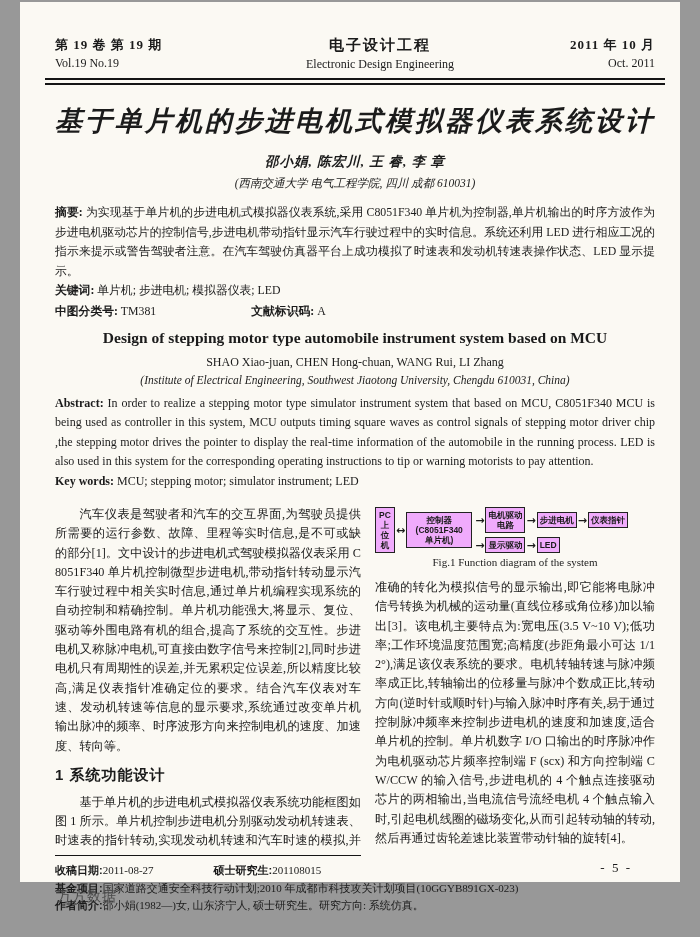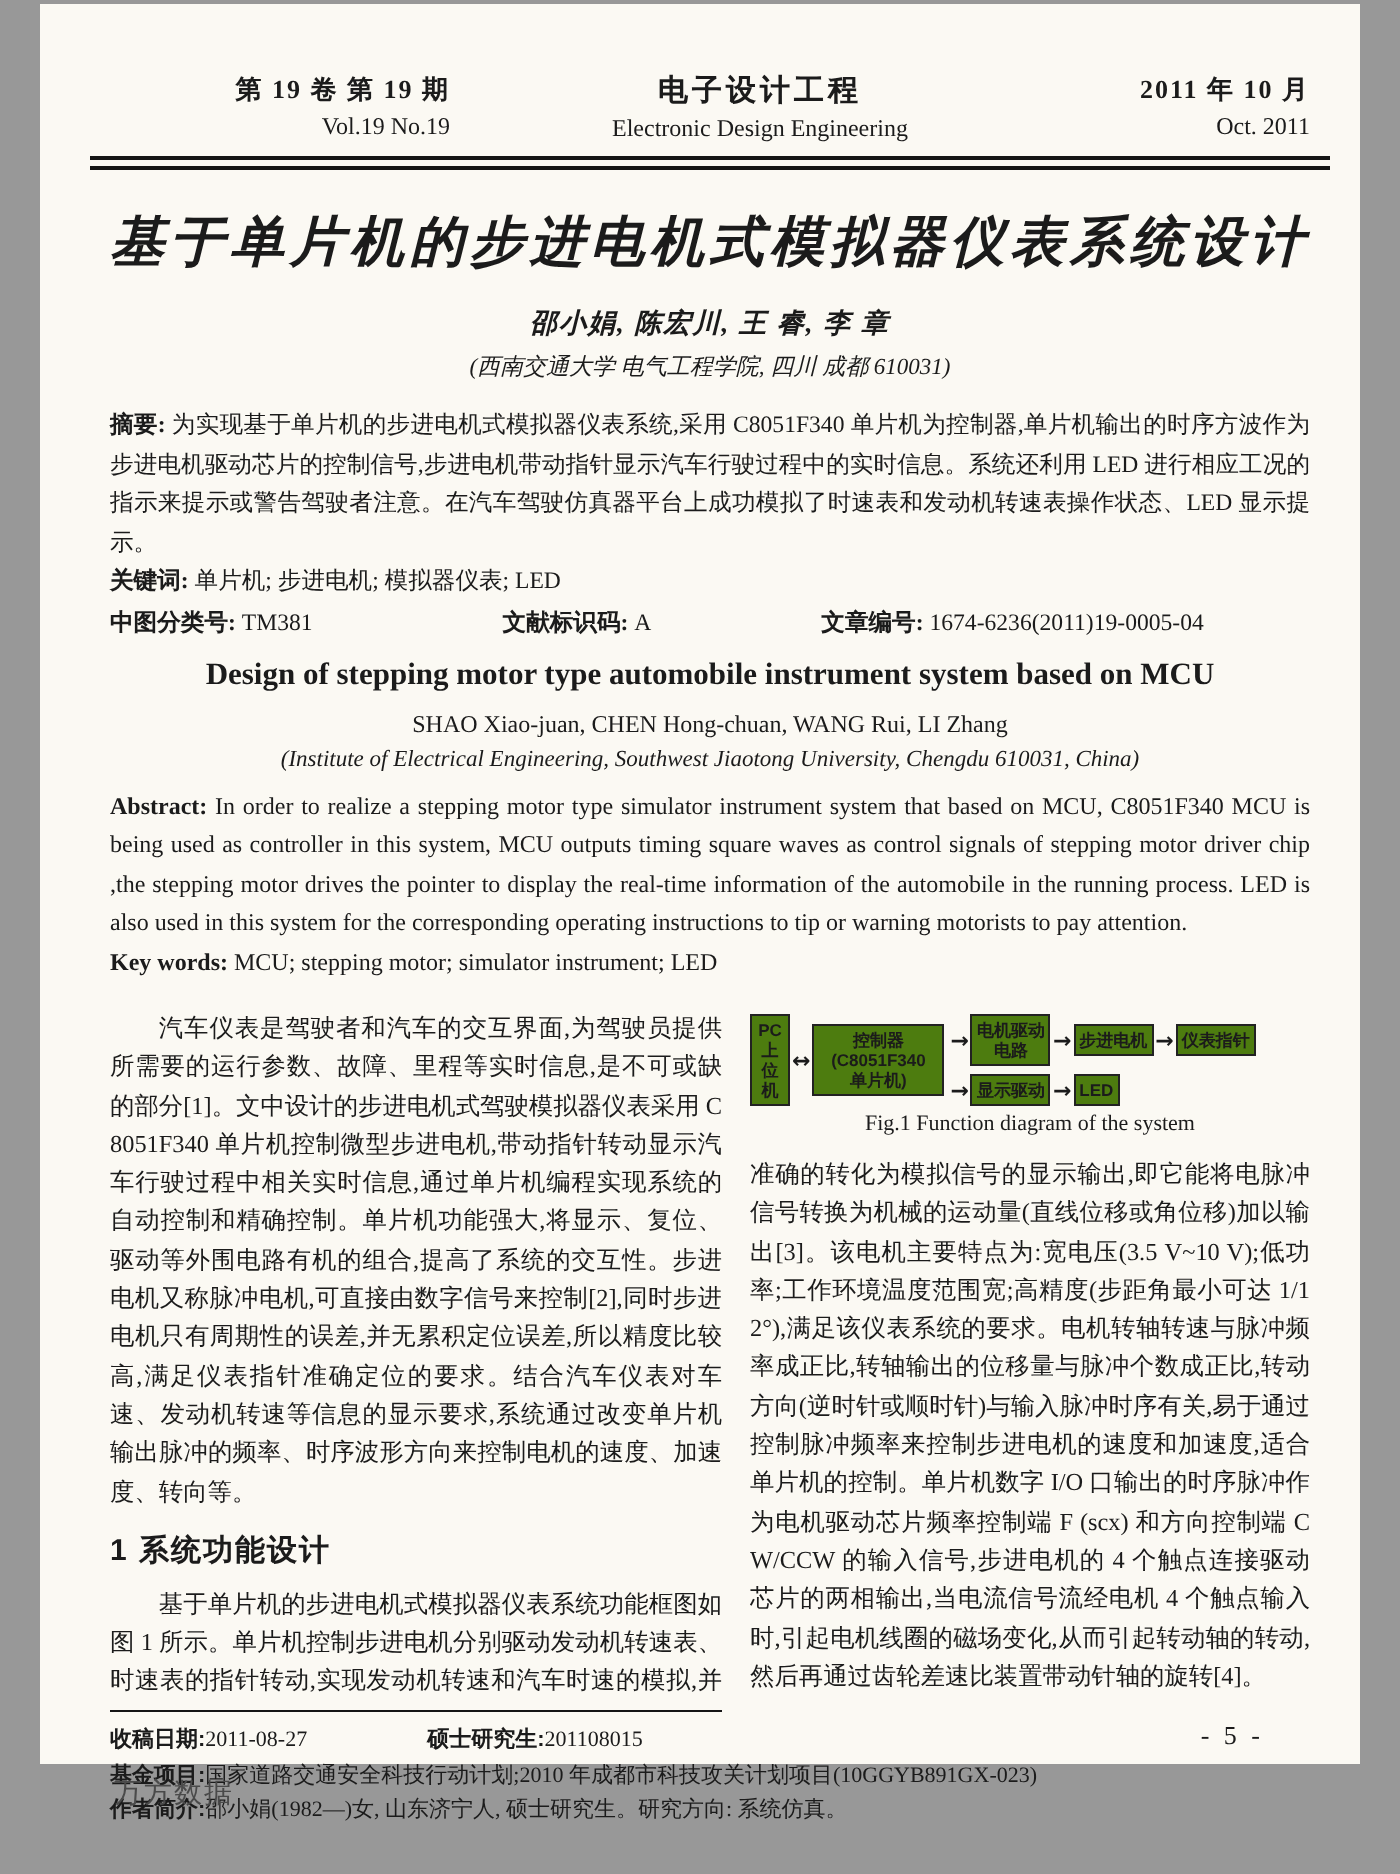--- a/index.html
+++ b/index.html
@@ -3,21 +3,21 @@
 <meta charset="utf-8">
 <style>
   html,body{margin:0;padding:0;}
   body{font-family:"Liberation Serif",serif;}
   .canvas{position:relative;width:700px;height:937px;background:#989898;overflow:hidden;}
   .page{position:absolute;left:20px;top:2px;width:660px;height:880px;background:#fbf9f3;color:#1b1b1b;}
   .content{padding:34px 25px 0 35px;}
 
   
   .jheader{display:flex;justify-content:space-between;align-items:flex-start;}
-  .jh-left{text-align:right;width:170px;font-family:Liberation Serif, serif;}
+  .jh-left{text-align:left;width:170px;font-family:Liberation Serif, serif;}
   .jh-center{text-align:center;flex:1;}
   .jh-right{text-align:right;width:120px;}
   .jh-cn{font-size:13px;font-weight:bold;letter-spacing:1px;}
   .jh-en{font-size:12px;margin-top:2px;}
   .jh-title-cn{font-size:15px;font-weight:bold;letter-spacing:2px;}
   .rule2{margin:6px 0 0 -10px;width:620px;height:3px;border-top:2px solid #151515;border-bottom:2px solid #151515;}
 
   
   .art-title{margin-top:18px;text-align:center;font-size:27px;font-weight:bold;font-style:italic;letter-spacing:3px;}
   .authors{margin-top:14px;text-align:center;font-size:13.5px;font-weight:bold;font-style:italic;letter-spacing:1px;}
@@ -42,21 +42,21 @@
   .cols{display:flex;gap:14px;margin-top:14px;height:344px;overflow:hidden;}
   .col-l{width:306px;}
   .col-r{width:280px;}
   .para{font-size:12.2px;line-height:19.3px;text-align:justify;word-break:break-all;margin:0;}
   .indent{text-indent:2em;}
   .h1{font-size:15px;font-weight:bold;margin:10px 0 8px 0;font-family:"Liberation Sans",sans-serif;letter-spacing:1px;}
 
   
   .figure{margin-top:2px;}
   .fig-diagram{display:flex;align-items:center;}
-  .fbox{border:1px solid #222;background:#4d7c0f;font-size:8.5px;line-height:10px;text-align:center;white-space:pre-line;padding:2px 2px;font-family:"Liberation Sans",sans-serif;font-weight:bold;}
+  .fbox{border:1px solid #222;background:#f0abfc;font-size:8.5px;line-height:10px;text-align:center;white-space:pre-line;padding:2px 2px;font-family:"Liberation Sans",sans-serif;font-weight:bold;}
   .fbox-pc{width:16px;padding:2px 1px;}
   .fbox-ctrl{width:60px;}
   .fig-right{display:flex;flex-direction:column;gap:4px;margin-left:2px;}
   .fig-row{display:flex;align-items:center;}
   .farr{font-size:11px;font-weight:bold;padding:0 1px;font-family:"DejaVu Sans",sans-serif;}
   .fig-cap-cn{text-align:center;font-size:11px;font-weight:bold;margin-top:7px;font-family:"Liberation Sans",sans-serif;}
   .fig-cap-en{text-align:center;font-size:11px;margin-top:3px;}
   .fig-para{margin-top:10px;}
 
   
@@ -94,21 +94,20 @@
 
       <div class="art-title">基于单片机的步进电机式模拟器仪表系统设计</div>
       <div class="authors">邵小娟, 陈宏川, 王 睿, 李 章</div>
       <div class="affil">(西南交通大学 电气工程学院, 四川 成都 610031)</div>
 
       <div class="abs-cn"><b>摘要:</b><span> 为实现基于单片机的步进电机式模拟器仪表系统,采用 C8051F340 单片机为控制器,单片机输出的时序方波作为步进电机驱动芯片的控制信号,步进电机带动指针显示汽车行驶过程中的实时信息。系统还利用 LED 进行相应工况的指示来提示或警告驾驶者注意。在汽车驾驶仿真器平台上成功模拟了时速表和发动机转速表操作状态、LED 显示提示。</span></div>
       <div class="kw"><b>关键词:</b><span> 单片机; 步进电机; 模拟器仪表; LED</span></div>
       <div class="clc">
         <span class="seg1"><b>中图分类号:</b><span> TM381</span></span>
         <span class="seg2"><b>文献标识码:</b><span> A</span></span>
-        <span class="seg3"><b>文章编号:</b><span> 1674-6236(2011)19-0005-04</span></span>
       </div>
 
       <div class="en-title">Design of stepping motor type automobile instrument system based on MCU</div>
       <div class="en-authors">SHAO Xiao-juan, CHEN Hong-chuan, WANG Rui, LI Zhang</div>
       <div class="en-affil">(Institute of Electrical Engineering, Southwest Jiaotong University, Chengdu 610031, China)</div>
       <div class="abs-en"><b>Abstract:</b><span> In order to realize a stepping motor type simulator instrument system that based on MCU, C8051F340 MCU is being used as controller in this system, MCU outputs timing square waves as control signals of stepping motor driver chip ,the stepping motor drives the pointer to display the real-time information of the automobile in the running process. LED is also used in this system for the corresponding operating instructions to tip or warning motorists to pay attention.</span></div>
       <div class="kw-en"><b>Key words:</b><span> MCU; stepping motor; simulator instrument; LED</span></div>
 
       <div class="cols">
         <div class="col-l">

